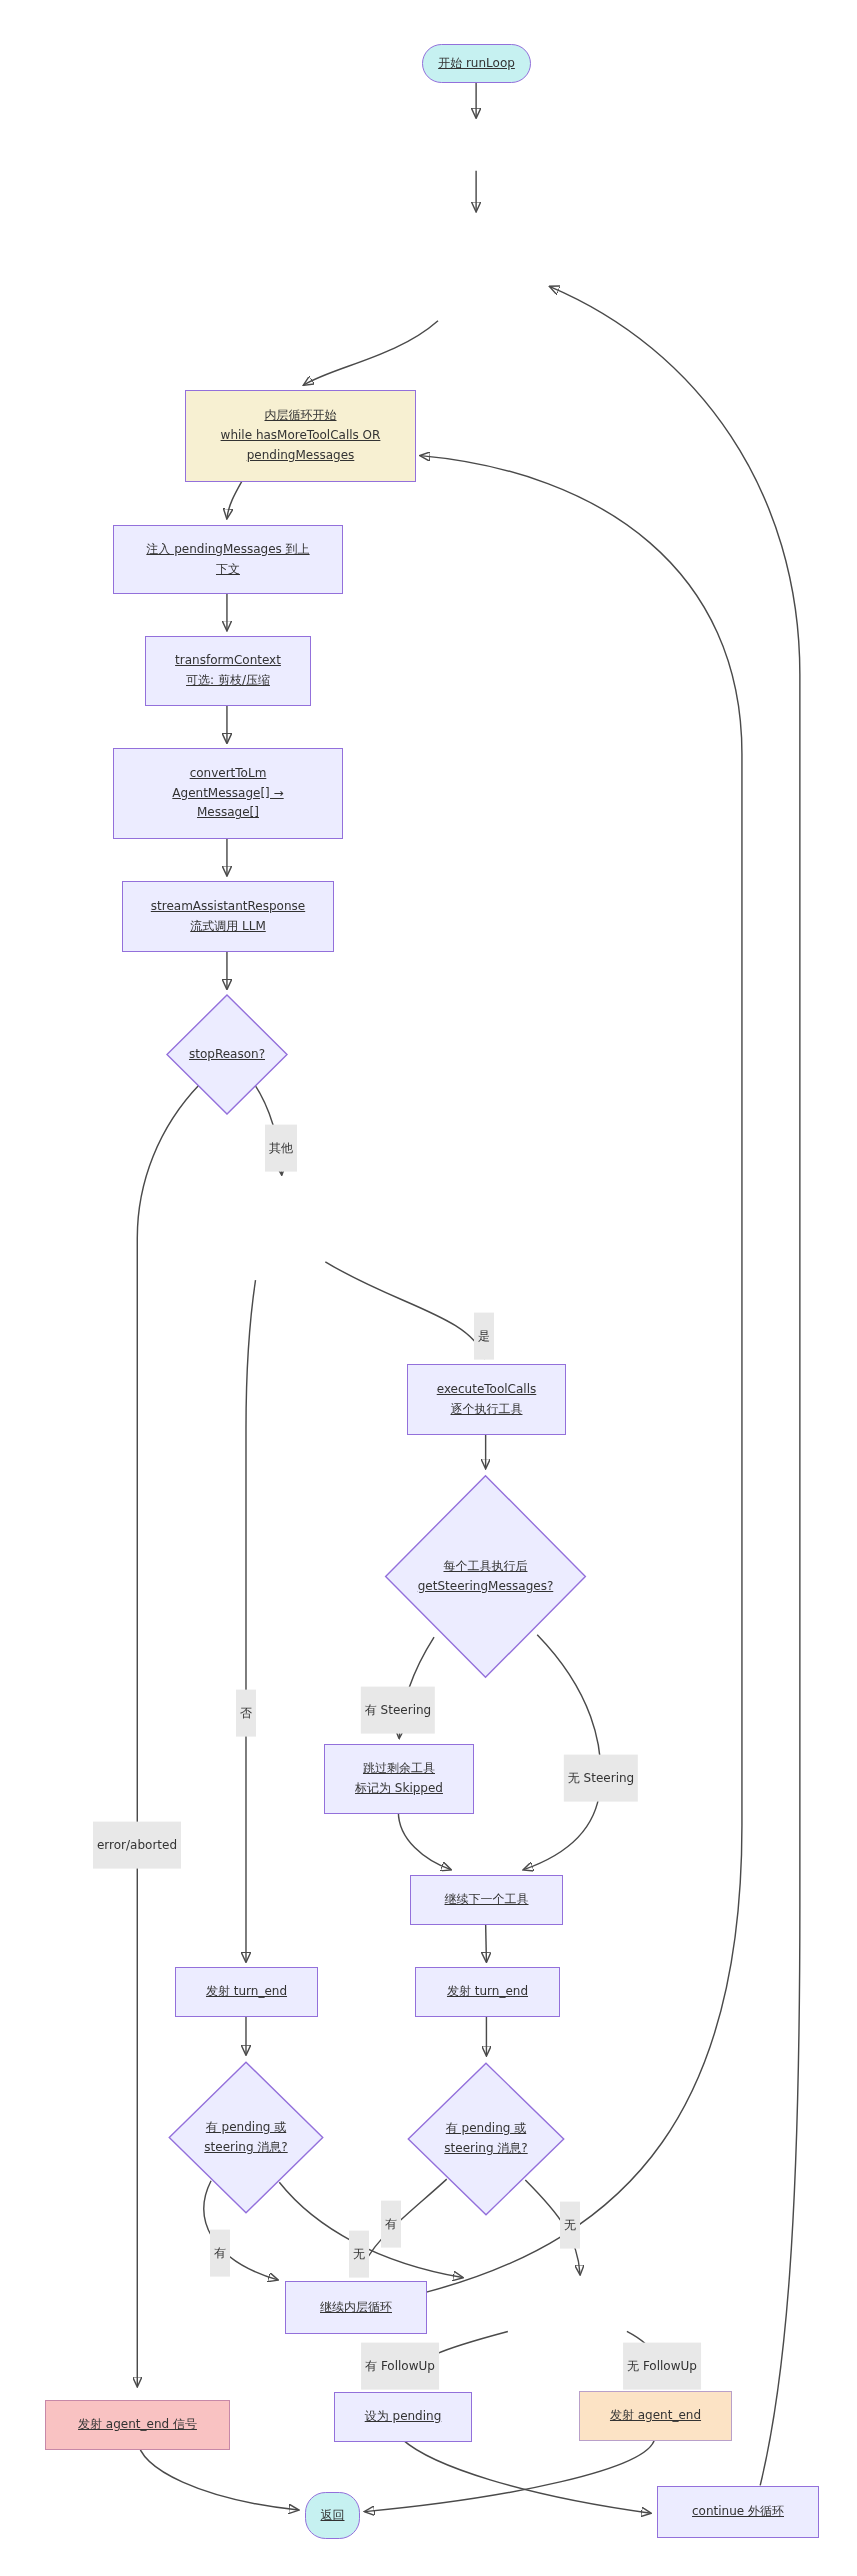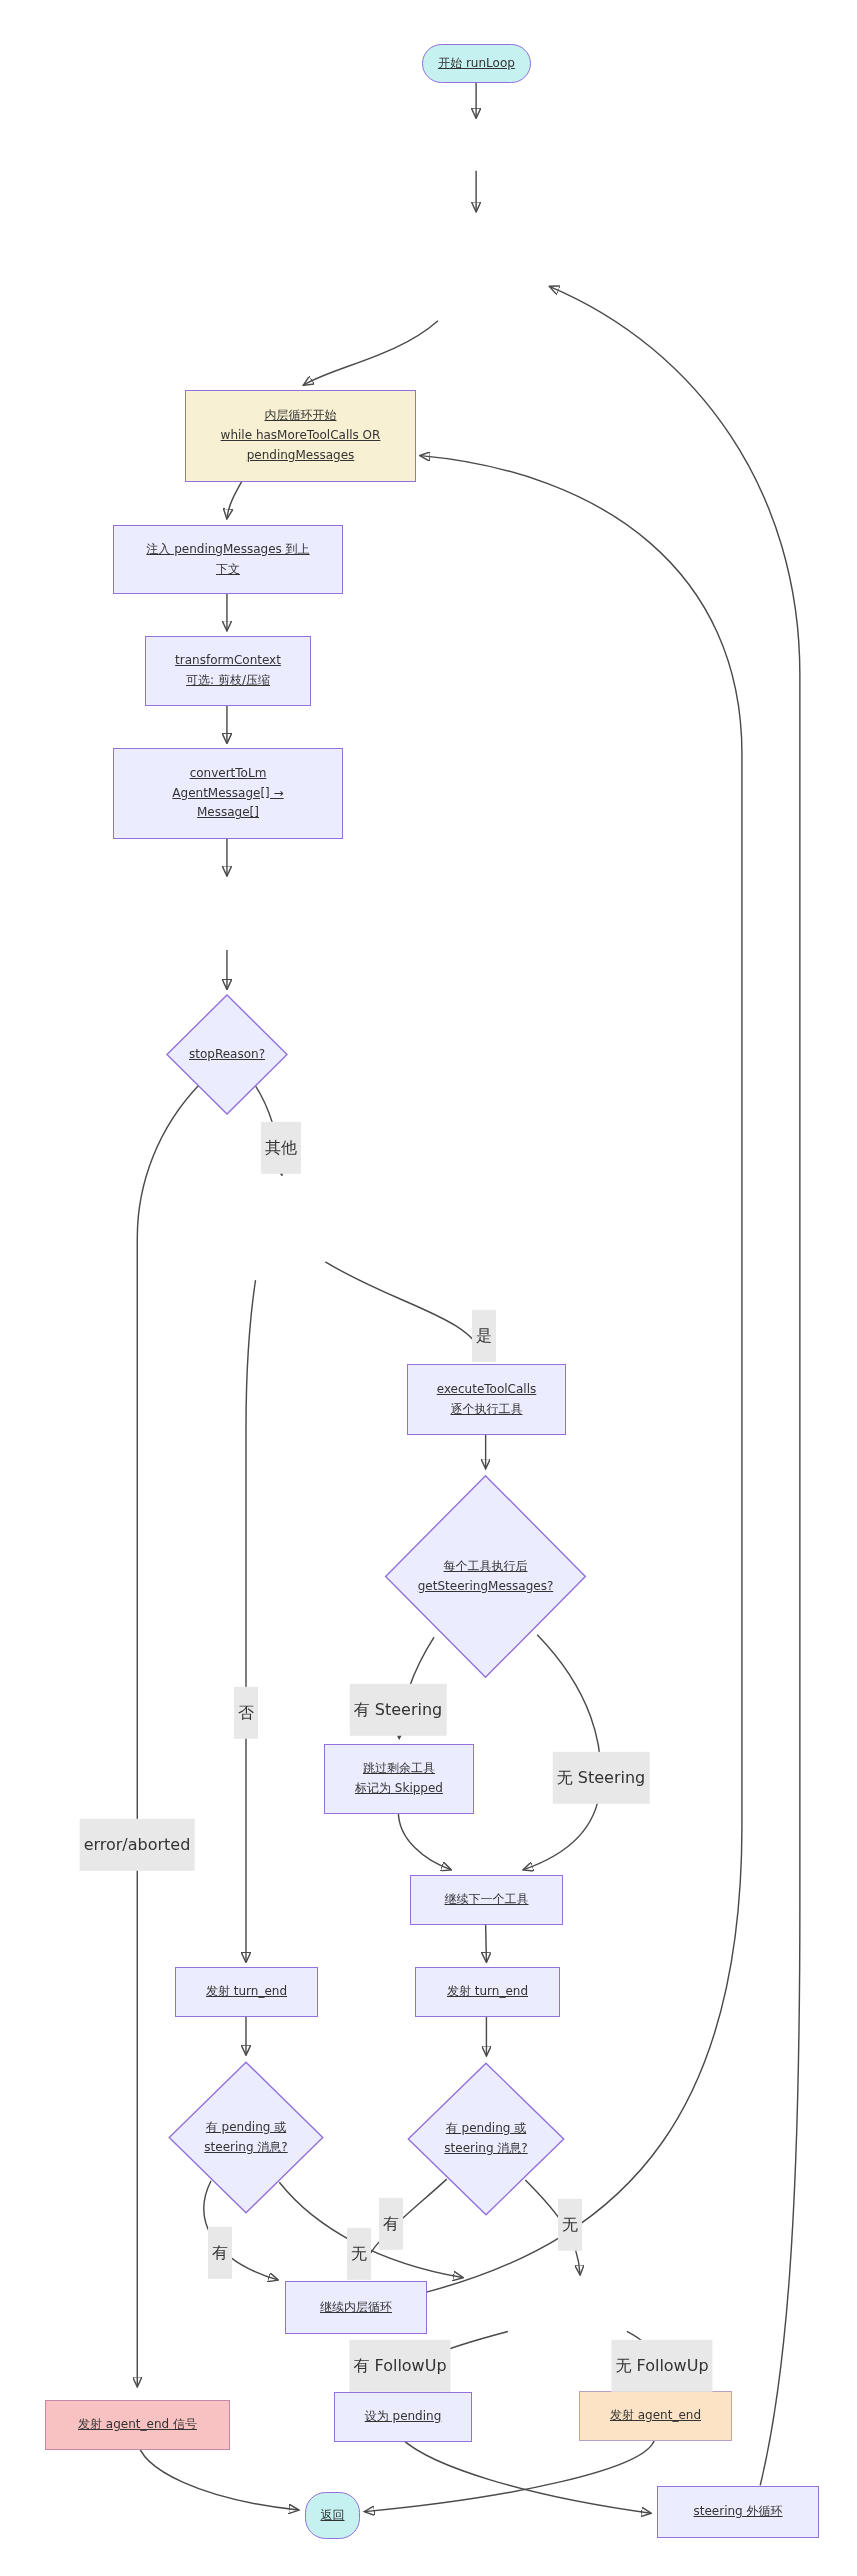--- a/index.html
+++ b/index.html
@@ -15,21 +15,21 @@
   .pink{background:var(--pink);border-color:var(--pinkborder);margin-top:8px;}
   .orange{background:var(--orange);border-color:var(--orangeborder);}
   .stadium{border:1.1px solid var(--border);border-radius:20.6px;}
   .diamond{background:transparent;border:none;}
   .diamond .dshape{position:absolute;left:0;top:0;width:100%;height:100%;}
   .diamond polygon{fill:var(--lavender);stroke:var(--border);stroke-width:1.4;}
   .diamond.yellow-d polygon{fill:var(--yellow);}
   .diamond.yellow-d{background:transparent;}
   .dlabel{position:relative;z-index:3;}
   .elabel{position:absolute;transform:translate(-50%,-50%);background:var(--label_bg);
-          padding:15px 4px;font-size:16px;line-height:1.4;white-space:nowrap;z-index:4;text-align:right;}
+          padding:15px 4px;font-size:12px;line-height:1.4;white-space:nowrap;z-index:4;text-align:right;}
 </style>
 </head>
 <body>
 
 <div id="canvas">
 
   <svg id="edges" viewBox="0 0 1080 3246" width="857" height="2576">
     <defs>
       <marker id="arrow" markerUnits="userSpaceOnUse" markerWidth="14" markerHeight="12" refX="12" refY="6" orient="auto">
         <path d="M0,0 L13,6 L0,12 z" fill="#4A4A4A" stroke="none"></path>
@@ -73,32 +73,34 @@
   <div class="node rect yellow" style="left:185px;top:390px;width:229px;height:90px">内层循环开始
 while hasMoreToolCalls OR
 pendingMessages</div>
   <div class="node rect" style="left:113px;top:525px;width:228px;height:67px">注入 pendingMessages 到上
 下文</div>
   <div class="node rect" style="left:145px;top:636px;width:164px;height:68px">transformContext
 可选: 剪枝/压缩</div>
   <div class="node rect" style="left:113px;top:748px;width:228px;height:89px">convertToLm
 AgentMessage[] →
 Message[]</div>
+  <div class="node rect" style="left:122px;top:881px;width:210px;height:69px">streamAssistantResponse
+流式调用 LLM</div>
   <div class="node rect" style="left:407px;top:1364px;width:157px;height:69px">executeToolCalls
 逐个执行工具</div>
   <div class="node rect" style="left:324px;top:1744px;width:148px;height:68px">跳过剩余工具
 标记为 Skipped</div>
   <div class="node rect" style="left:410px;top:1875px;width:151px;height:48px">继续下一个工具</div>
   <div class="node rect" style="left:175px;top:1967px;width:141px;height:48px">发射 turn_end</div>
   <div class="node rect" style="left:415px;top:1967px;width:143px;height:48px">发射 turn_end</div>
   <div class="node rect" style="left:285px;top:2281px;width:140px;height:51px">继续内层循环</div>
   <div class="node rect pink" style="left:45px;top:2392px;width:183px;height:48px">发射 agent_end 信号</div>
   <div class="node rect" style="left:334px;top:2392px;width:136px;height:48px">设为 pending</div>
   <div class="node rect orange" style="left:579px;top:2391px;width:151px;height:48px">发射 agent_end</div>
-  <div class="node rect" style="left:657px;top:2486px;width:160px;height:50px">steering 外循环</div>
+  <div class="node rect" style="left:657px;top:2486px;width:160px;height:50px">continue 外循环</div>
 
   <div class="node diamond" style="left:166px;top:994px;width:122px;height:121px">
     <svg class="dshape" viewBox="0 0 100 100" preserveAspectRatio="none">
       <polygon points="50,0.8 99.2,50 50,99.2 0.8,50" vector-effect="non-scaling-stroke"></polygon>
       </svg>
     <span class="dlabel">stopReason?</span>
   </div>
   <div class="node diamond" style="left:384px;top:1474px;width:203px;height:205px">
     <svg class="dshape" viewBox="0 0 100 100" preserveAspectRatio="none">
       <polygon points="50,0.8 99.2,50 50,99.2 0.8,50" vector-effect="non-scaling-stroke"></polygon>

